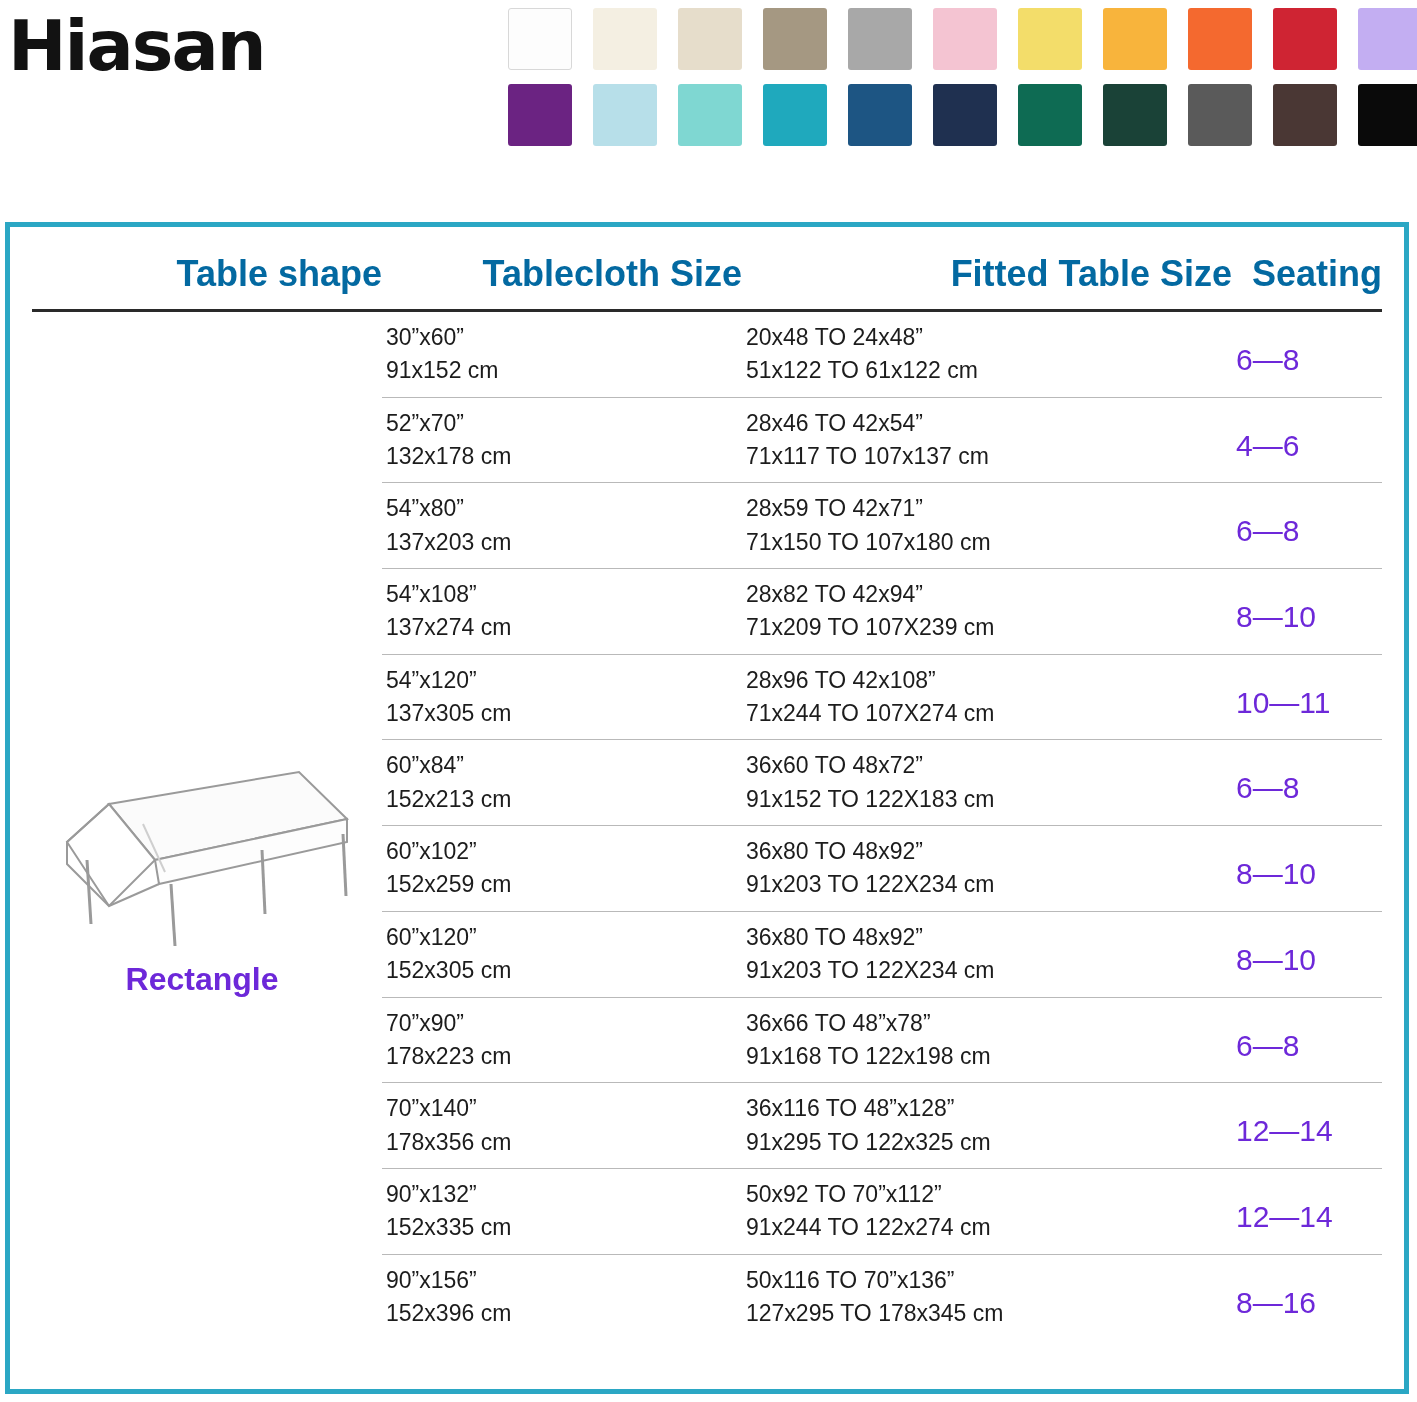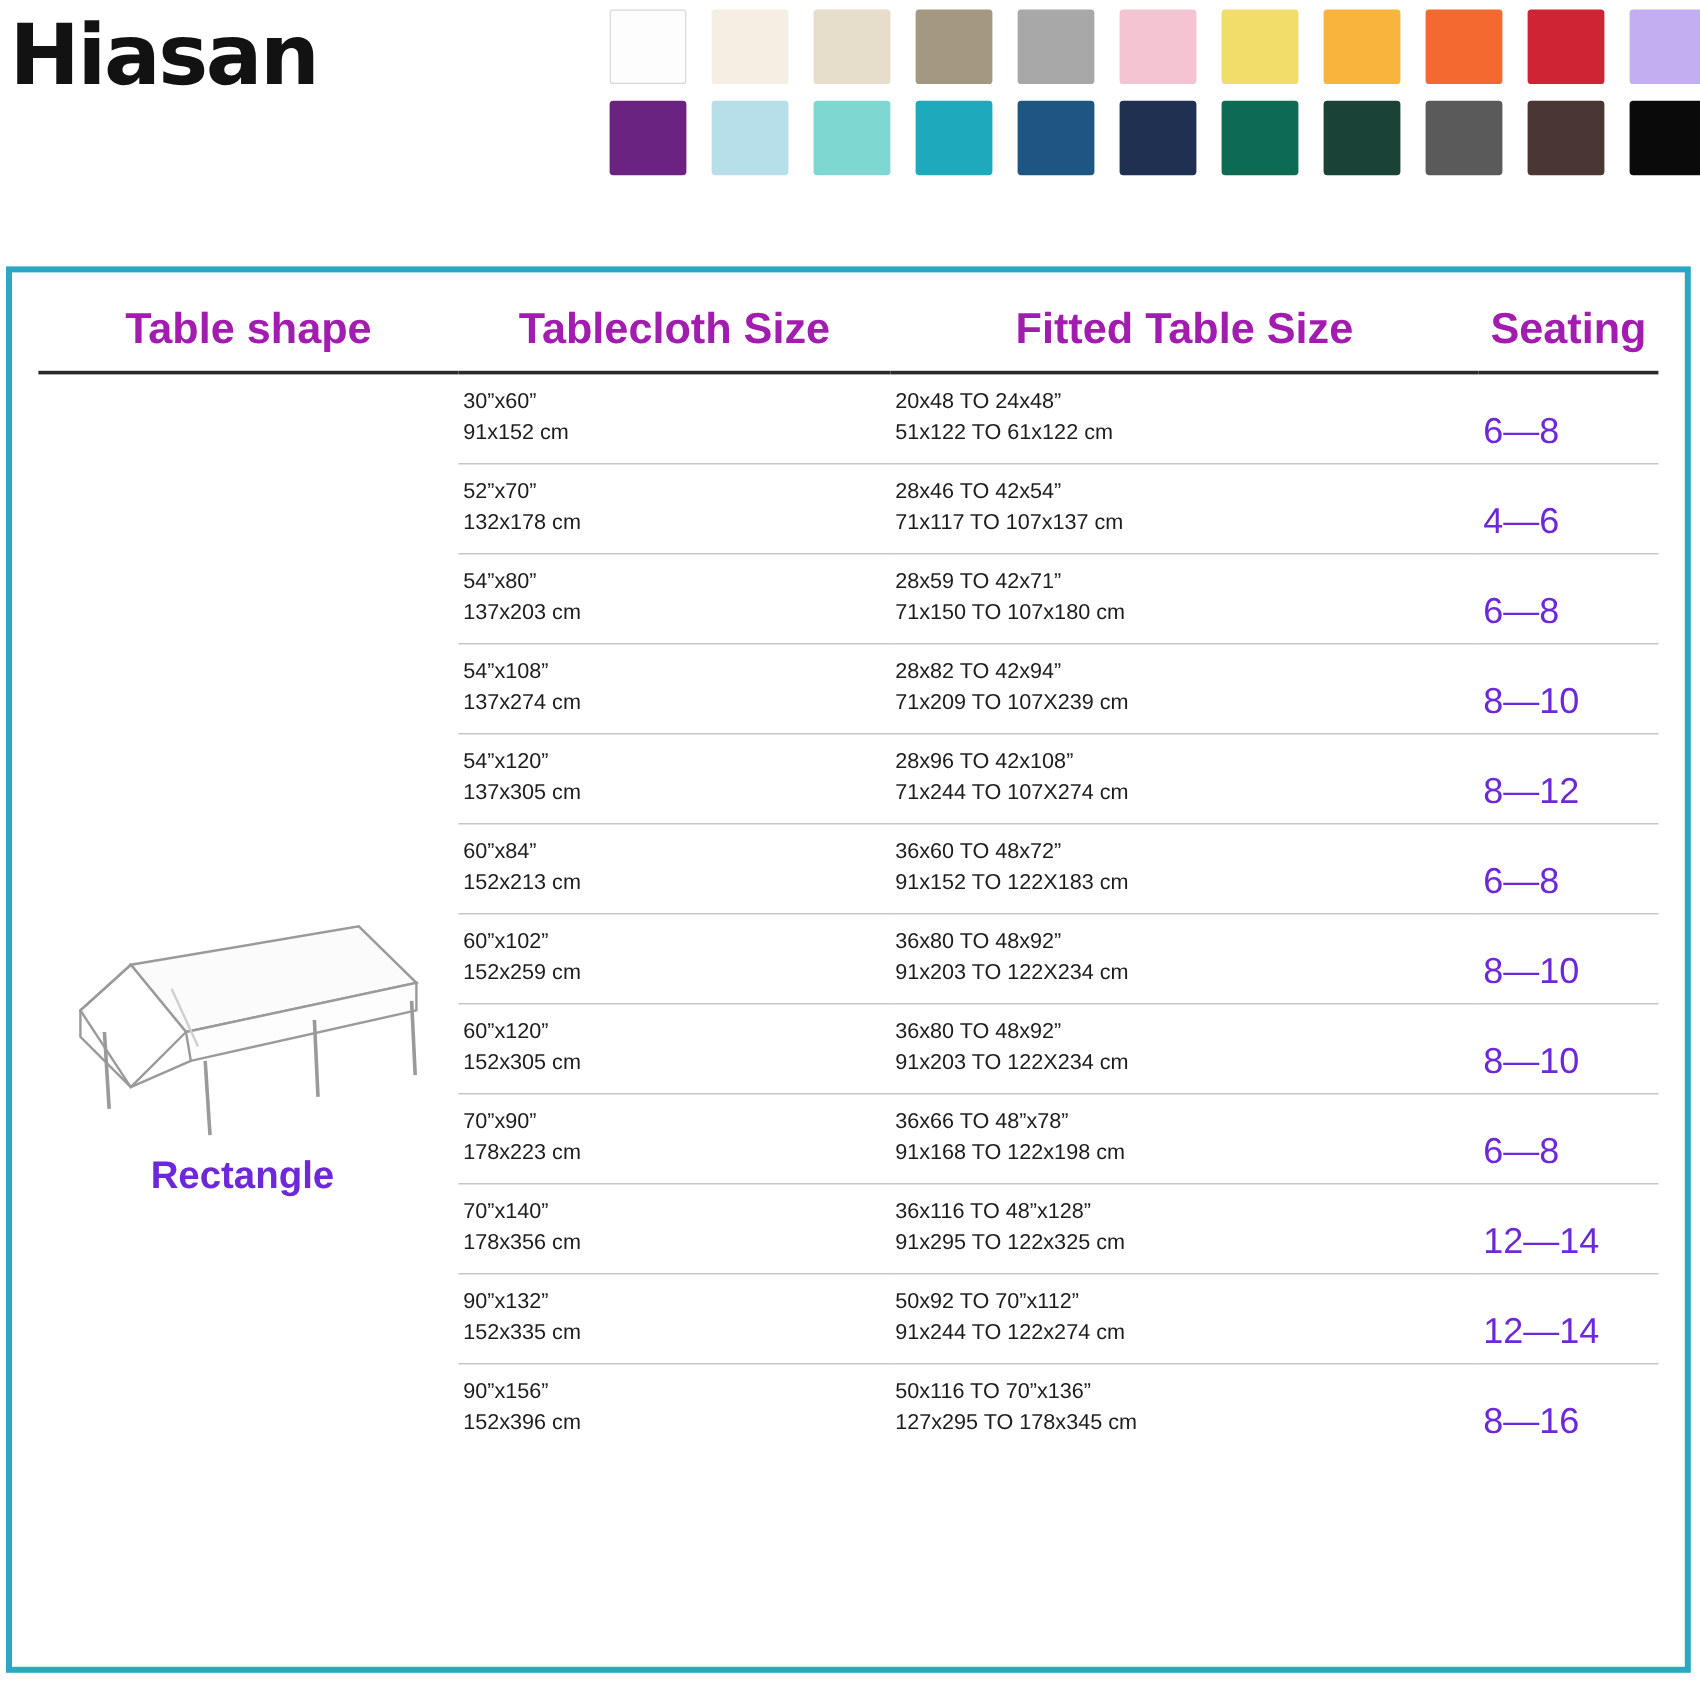--- a/index.html
+++ b/index.html
@@ -72,24 +72,24 @@
     top: 26px;
     width: 1350px;
   }
 
   table.sizes {
     border-collapse: collapse;
     width: 1350px;
     table-layout: fixed;
   }
   table.sizes th {
-    text-align: center;
+    text-align: right;
     font-size: 36px;
     font-weight: 700;
-    color: #a21caf;
+    color: #0369a1;
     padding: 0 0 14px 0;
     font-family: "Liberation Sans", sans-serif;
   }
   .head-row th {
     border-bottom: 3px solid #2a2a2a;
   }
   .col-shape { width: 350px; }
   .col-cloth { width: 360px; }
   .col-fitted { width: 490px; }
   .col-seat   { width: 150px; }
@@ -100,21 +100,21 @@
   th.th-seat  { padding-left: 4px; }
 
   td {
     vertical-align: top;
     padding: 9px 0 9px 0;
     border-bottom: 1px solid #b9b9b9;
   }
   tbody tr:last-child td { border-bottom: none; }
 
   .cell-lines {
-    font-size: 18px;
+    font-size: 23px;
     line-height: 1.45;
     color: #1c1c1c;
     white-space: nowrap;
     padding-left: 4px;
   }
   .seat-cell {
     font-size: 30px;
     color: #6d28d9;
     white-space: nowrap;
     padding-left: 4px;
@@ -274,21 +274,21 @@
           <tr>
             <td>
               <div class="cell-lines">54”x120”</div>
               <div class="cell-lines">137x305 cm</div>
             </td>
             <td>
               <div class="cell-lines">28x96 TO 42x108”</div>
               <div class="cell-lines">71x244 TO 107X274 cm</div>
             </td>
             <td>
-              <div class="seat-cell">8—12</div>
+              <div class="seat-cell">10—11</div>
             </td>
           </tr>
           <tr>
             <td>
               <div class="cell-lines">60”x84”</div>
               <div class="cell-lines">152x213 cm</div>
             </td>
             <td>
               <div class="cell-lines">36x60 TO 48x72”</div>
               <div class="cell-lines">91x152 TO 122X183 cm</div>

